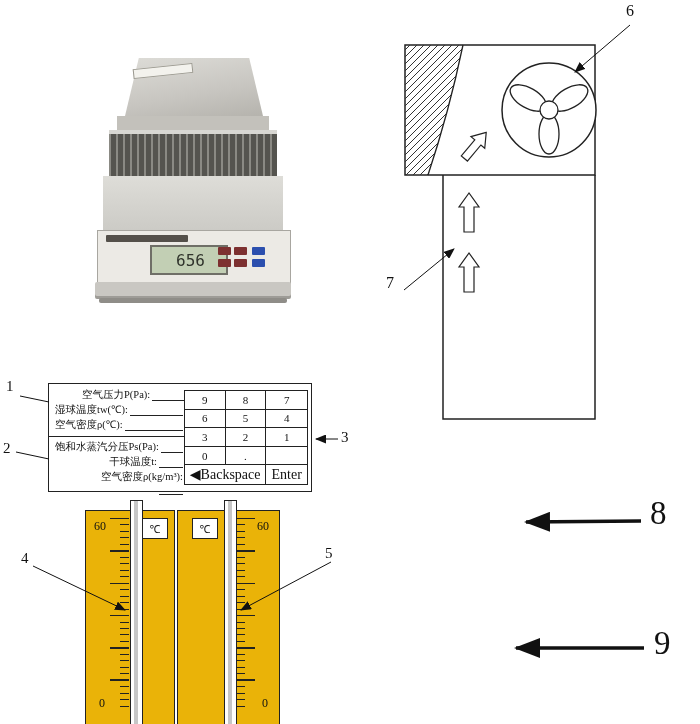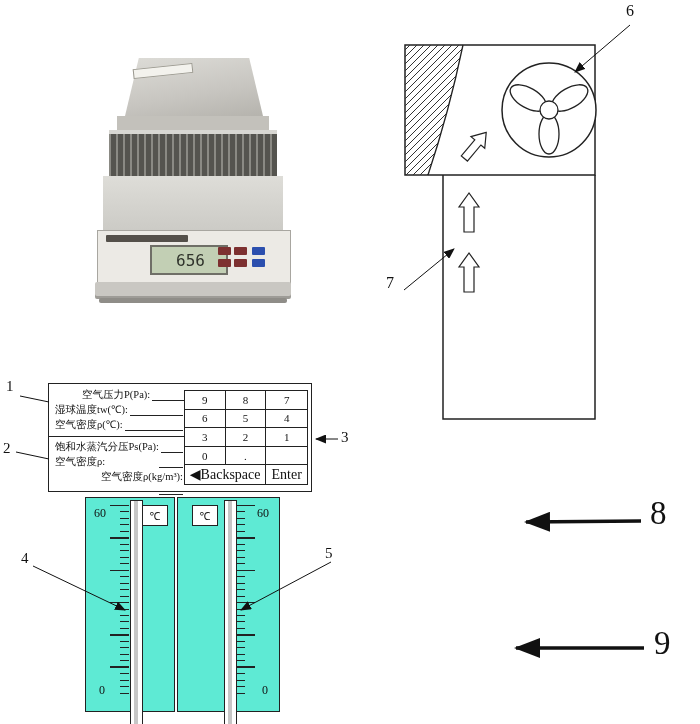--- a/index.html
+++ b/index.html
@@ -31,35 +31,35 @@
   .m-btn.red{background:#7d3030;}
   .m-btn.blue{background:#2b4fae;}
   .m-base{position:absolute;left:0;top:230px;width:196px;height:14px;background:#c9c7c2;
           border-radius:2px;box-shadow:0 3px 0 #9e9c97;}
   .m-foot{position:absolute;left:4px;top:246px;width:188px;height:5px;background:#8f8d88;border-radius:2px;}
 
   
   .inpanel{position:absolute;left:48px;top:383px;width:262px;height:107px;border:1.5px solid #222;background:#fff;}
   .f-row{position:absolute;left:6px;width:128px;display:flex;align-items:flex-end;
          font-size:10.5px;line-height:13px;white-space:nowrap;}
-  .f-row.right{justify-content:space-between;}
+  .f-row.right{justify-content:flex-end;}
   .uline{display:inline-block;border-bottom:1px solid #222;height:11px;}
   .uline.grow{flex:1;margin-left:2px;}
   .uline.fix{width:24px;margin-left:2px;}
   .panel-divider{position:absolute;left:0;top:52px;width:136px;border-top:1px solid #222;}
   .keypad{position:absolute;left:135px;top:6px;width:122px;border:1px solid #222;
           display:grid;grid-template-columns:repeat(3,1fr);grid-auto-rows:18.6px;font-size:11px;background:#fff;}
   .kc{border-right:1px solid #222;border-bottom:1px solid #222;display:flex;align-items:center;justify-content:center;}
   .kc.nr{border-right:none;}
   .kc.nb{border-bottom:none;}
   .kc.span2{grid-column:span 2;}
   .kc.small{font-size:14px;}
 
   
-  .thermo{position:absolute;top:497px;height:213px;border:1.5px solid #222;background:#5eead4;}
+  .thermo{position:absolute;top:510px;height:213px;border:1.5px solid #222;background:#eab308;}
   .thermo.left{left:85px;width:88px;}
   .thermo.right{left:177px;width:101px;}
   .t-num{position:absolute;font-size:12px;}
   .t-major{position:absolute;width:19px;height:194px;
            background:repeating-linear-gradient(to bottom,#222 0,#222 1.5px,transparent 1.5px,transparent 32.3px);}
   .t-minor{position:absolute;width:9px;height:194px;
            background:repeating-linear-gradient(to bottom,#222 0,#222 1px,transparent 1px,transparent 6.47px);}
   .t-unit{position:absolute;width:24px;height:19px;border:1px solid #222;display:flex;
           align-items:center;justify-content:center;font-size:11px;background:#fff;}
   .tube{position:absolute;top:500px;width:11px;height:224px;border:1px solid #222;z-index:2;
@@ -113,21 +113,21 @@
       <span class="uline grow"></span>
     </div>
 
     <div class="panel-divider"></div>
 
     <div class="f-row right" style="top:56px;">
       <span>饱和水蒸汽分压Ps(Pa):</span>
       <span class="uline fix"></span>
     </div>
     <div class="f-row right" style="top:71px;">
-      <span>空气密度ρ:</span>
+      <span>干球温度t:</span>
       <span class="uline fix"></span>
     </div>
     <div class="f-row right" style="top:86px;flex-direction:column;">
       <span>空气密度ρ(kg/m³):</span>
       <span class="uline fix"></span>
     </div>
 
     <div class="keypad">
       <div class="kc">9</div>
       <div class="kc">8</div>

